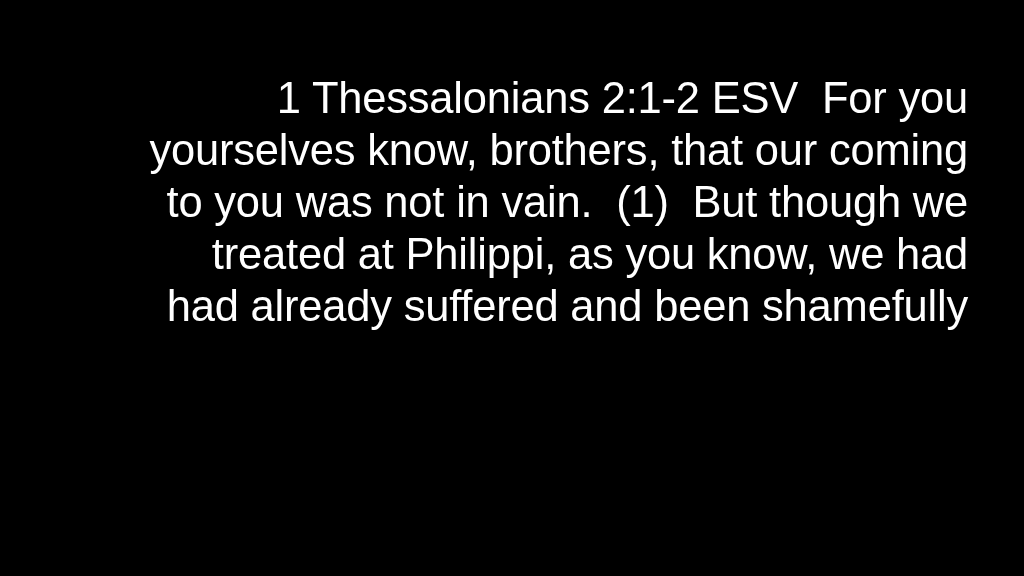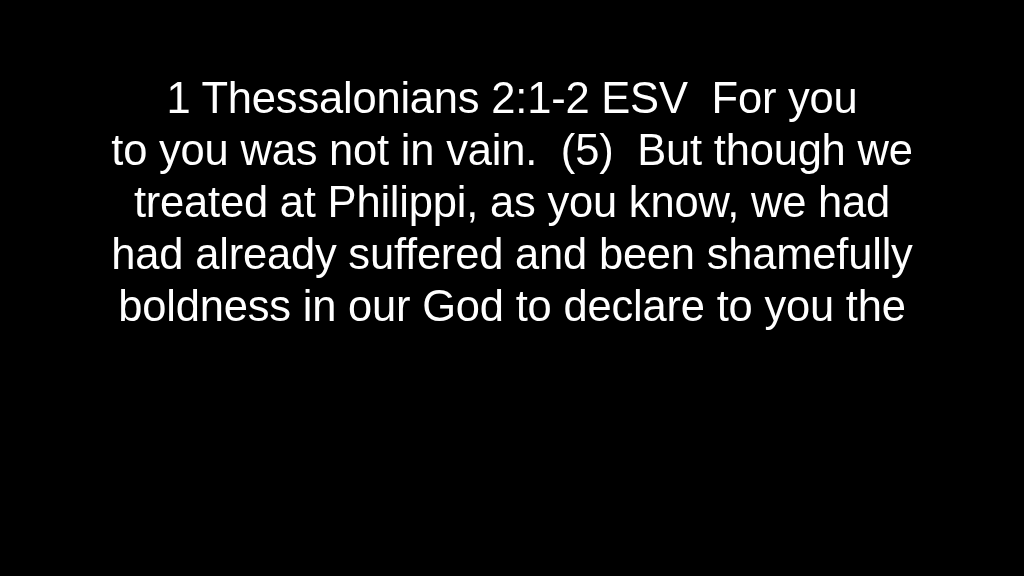--- a/index.html
+++ b/index.html
@@ -32,32 +32,32 @@
   }
 
   .verse-line {
     color: #ffffff;
     font-family: "Liberation Sans", "DejaVu Sans", sans-serif;
     font-size: 43.5px;
     font-weight: 400;
     line-height: 52px;
     letter-spacing: -0.2px;
     white-space: pre;
-    text-align: center;
+    text-align: right;
     margin: 0;
     padding: 0;
     -webkit-font-smoothing: antialiased;
   }
 </style>
 </head>
 <body>
 
 <div class="slide">
 
   <div class="verse-block">
     <p class="verse-line">1 Thessalonians 2:1-2 ESV  For you</p>
-    <p class="verse-line">to you was not in vain.  (5)  But though we</p>
+    <p class="verse-line">yourselves know, brothers, that our coming</p>
+    <p class="verse-line">to you was not in vain.  (1)  But though we</p>
     <p class="verse-line">treated at Philippi, as you know, we had</p>
     <p class="verse-line">had already suffered and been shamefully</p>
-    <p class="verse-line">boldness in our God to declare to you the</p>
   </div>
 
 </div>
 
 </body></html>

